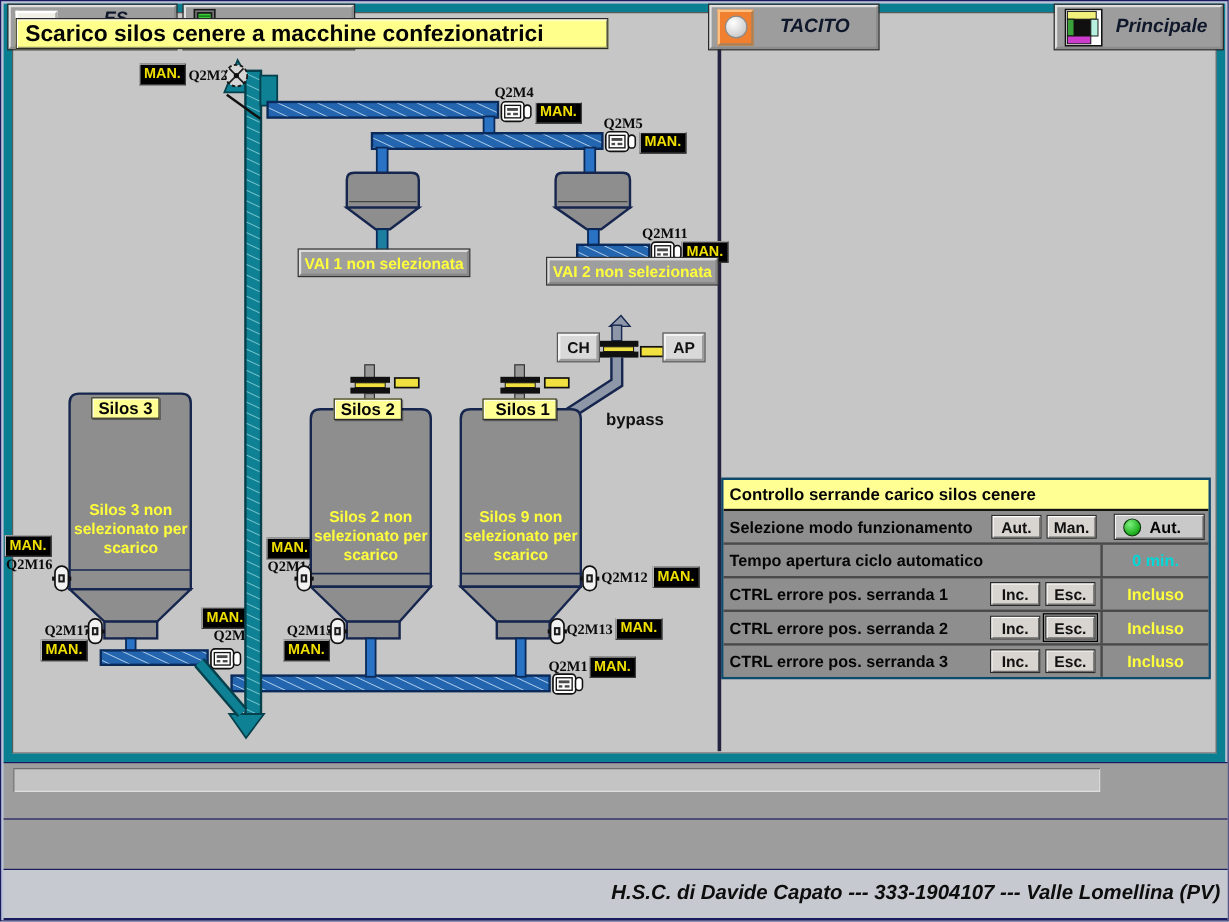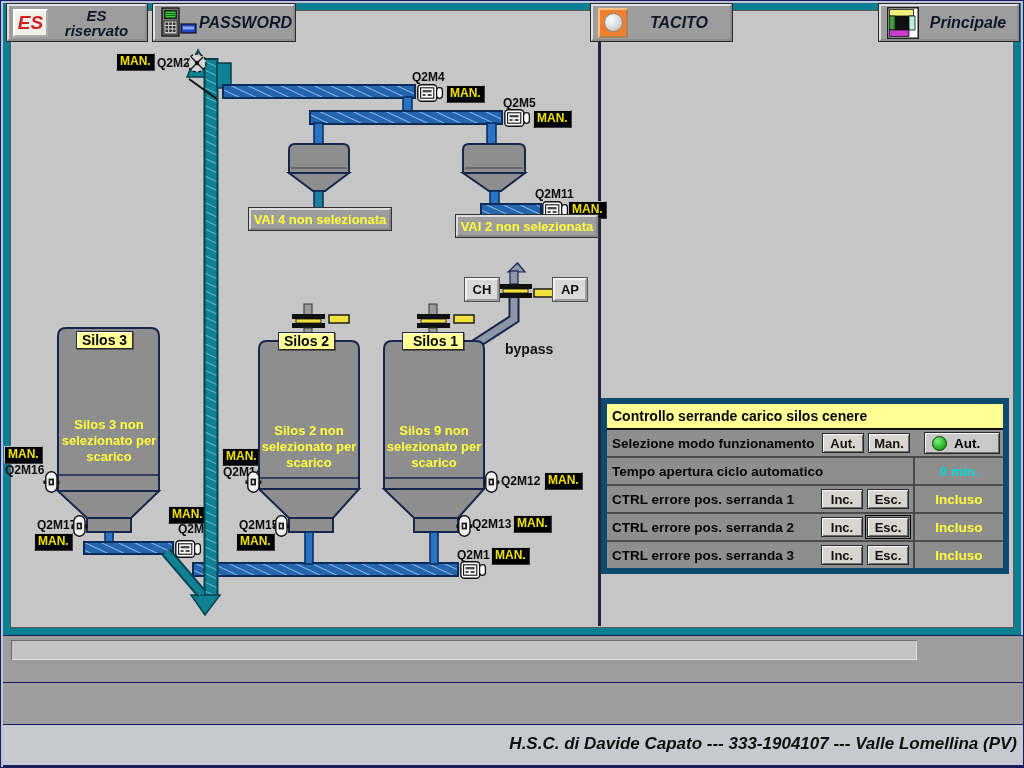--- a/index.html
+++ b/index.html
@@ -8,36 +8,36 @@
   .abs{position:absolute;}
   
   .main-frame{position:absolute;left:2px;top:2px;width:1018px;height:632px;box-sizing:border-box;
               background:#c6c6c6;border:7px solid #0b7f92;box-shadow:inset 0 0 0 1px #5a5a5a;}
   .divider-v{position:absolute;left:597px;top:9px;width:3px;height:616px;background:#23233f;}
   
   .title-bar{position:absolute;left:12px;top:14px;width:494px;height:26px;background:#ffff8c;
              border:1px solid #2a2a2a;box-shadow:inset 1px 1px 0 #ffffff, inset -1px -1px 0 #9a9a6a;
              font-weight:bold;font-size:19px;color:#050505;line-height:25px;padding-left:7px;box-sizing:border-box;}
   
-  .dev-label{position:absolute;font-weight:bold;font-size:12px;color:#0a0a0a;white-space:nowrap;}
+  .dev-label{position:absolute;font-weight:bold;font-size:12px;color:#0a0a0a;white-space:nowrap;font-family:Liberation Serif, serif;}
   .badge-man{position:absolute;background:#000;color:#f0e000;font-weight:bold;font-size:12px;line-height:13px;
              padding:1px 3px 2px 3px;border:1px solid #bdbdbd;border-right-color:#3c3c3c;border-bottom-color:#3c3c3c;white-space:nowrap;}
   
   .vai-box{position:absolute;width:142px;height:22px;background:#9e9e9e;color:#ffff3c;font-weight:bold;font-size:13px;
            border:2px outset #dcdcdc;outline:1px solid #333;display:flex;align-items:center;justify-content:center;box-sizing:border-box;}
   
   .mini-btn{position:absolute;width:34px;height:23px;background:#d9d9d9;border:2px outset #f2f2f2;outline:1px solid #555;
             font-weight:bold;font-size:13px;color:#111;display:flex;align-items:center;justify-content:center;box-sizing:border-box;}
   .bypass-label{position:absolute;font-weight:bold;font-size:14px;color:#111;}
   
   .silo-label{position:absolute;background:#ffff94;border:1px solid #2a2a2a;box-shadow:inset 1px 1px 0 #fff,1px 1px 0 rgba(0,0,0,.4);
               font-weight:bold;font-size:14px;color:#050505;padding:0 5px;line-height:16px;}
   .silo-status{position:absolute;width:100px;color:#ffff3c;font-weight:bold;font-size:13px;line-height:16px;text-align:center;}
   
-  .cpanel{position:absolute;left:600px;top:397px;width:408px;background:#8e8e8e;border:6px solid #0c4a6e;box-sizing:border-box;}
+  .cpanel{position:absolute;left:600px;top:397px;width:408px;background:#8e8e8e;border:2px solid #0c4a6e;box-sizing:border-box;}
   .cp-header{background:#ffff94;font-weight:bold;font-size:14px;color:#050505;padding:4px 5px;border-bottom:2px solid #141414;}
   .cp-row{display:flex;align-items:center;height:26px;background:#8e8e8e;}
   .cp-row + .cp-row{border-top:2px solid #4a4a4a;}
   .cp-label{flex:1;font-weight:bold;font-size:13.5px;color:#050505;padding-left:5px;white-space:nowrap;}
   .cp-btn{width:42px;height:20px;margin-right:4px;background:#d8d5d0;border:1px solid #2a2a2a;
           box-shadow:inset 1px 1px 0 #fff,inset -1px -1px 0 #6a6a6a;font-weight:bold;font-size:13px;color:#111;
           display:flex;align-items:center;justify-content:center;box-sizing:border-box;}
   .cp-btn.focused{outline:1px solid #000;outline-offset:1px;}
   .cp-status{width:76px;height:22px;margin:0 3px 0 10px;background:#c9c9c9;border:1px solid #2a2a2a;
              box-shadow:inset 1px 1px 0 #f4f4f4,inset -1px -1px 0 #6a6a6a;display:flex;align-items:center;gap:7px;
@@ -199,20 +199,21 @@
     <use href="#motor" x="459" y="560"></use>
 
     <use href="#svalve" x="44" y="470"></use>
     <use href="#svalve" x="72" y="514"></use>
     <use href="#svalve" x="246" y="470"></use>
     <use href="#svalve" x="274" y="514"></use>
     <use href="#svalve" x="484" y="470"></use>
     <use href="#svalve" x="457" y="514"></use>
   </svg>
 
+  <div class="title-bar" style="z-index:5;">Scarico silos cenere a macchine confezionatrici</div>
 
   <div style="z-index:6;">
     <div class="badge-man" style="left:115px;top:52px;">MAN.</div>
     <div class="dev-label" style="left:156px;top:55px;">Q2M2</div>
 
     <div class="dev-label" style="left:411px;top:69px;">Q2M4</div>
     <div class="badge-man" style="left:445px;top:84px;">MAN.</div>
 
     <div class="dev-label" style="left:502px;top:95px;">Q2M5</div>
     <div class="badge-man" style="left:532px;top:109px;">MAN.</div>
@@ -238,21 +239,21 @@
     <div class="dev-label" style="left:471px;top:516px;">Q2M13</div>
     <div class="badge-man" style="left:512px;top:514px;">MAN.</div>
 
     <div class="badge-man" style="left:167px;top:505px;">MAN.</div>
     <div class="dev-label" style="left:177px;top:521px;">Q2M3</div>
 
     <div class="dev-label" style="left:456px;top:547px;">Q2M1</div>
     <div class="badge-man" style="left:490px;top:546px;">MAN.</div>
   </div>
 
-  <div class="vai-box" style="left:248px;top:207px;z-index:6;">VAI 4 non selezionata</div>
+  <div class="vai-box" style="left:248px;top:207px;z-index:6;">VAI 1 non selezionata</div>
   <div class="vai-box" style="left:455px;top:214px;z-index:6;">VAI 2 non selezionata</div>
 
   <div class="mini-btn" style="left:464px;top:277px;z-index:6;">CH</div>
   <div class="mini-btn" style="left:552px;top:277px;z-index:6;">AP</div>
   <div class="bypass-label" style="left:504px;top:340px;z-index:6;">bypass</div>
 
   <div class="silo-label" style="left:75px;top:330px;z-index:6;">Silos 3</div>
   <div class="silo-label" style="left:277px;top:331px;z-index:6;">Silos 2</div>
   <div class="silo-label" style="left:401px;top:331px;z-index:6;padding-left:10px;">Silos 1</div>
   <div class="silo-status" style="left:58px;top:416px;z-index:6;">Silos 3 non selezionato per scarico</div>

